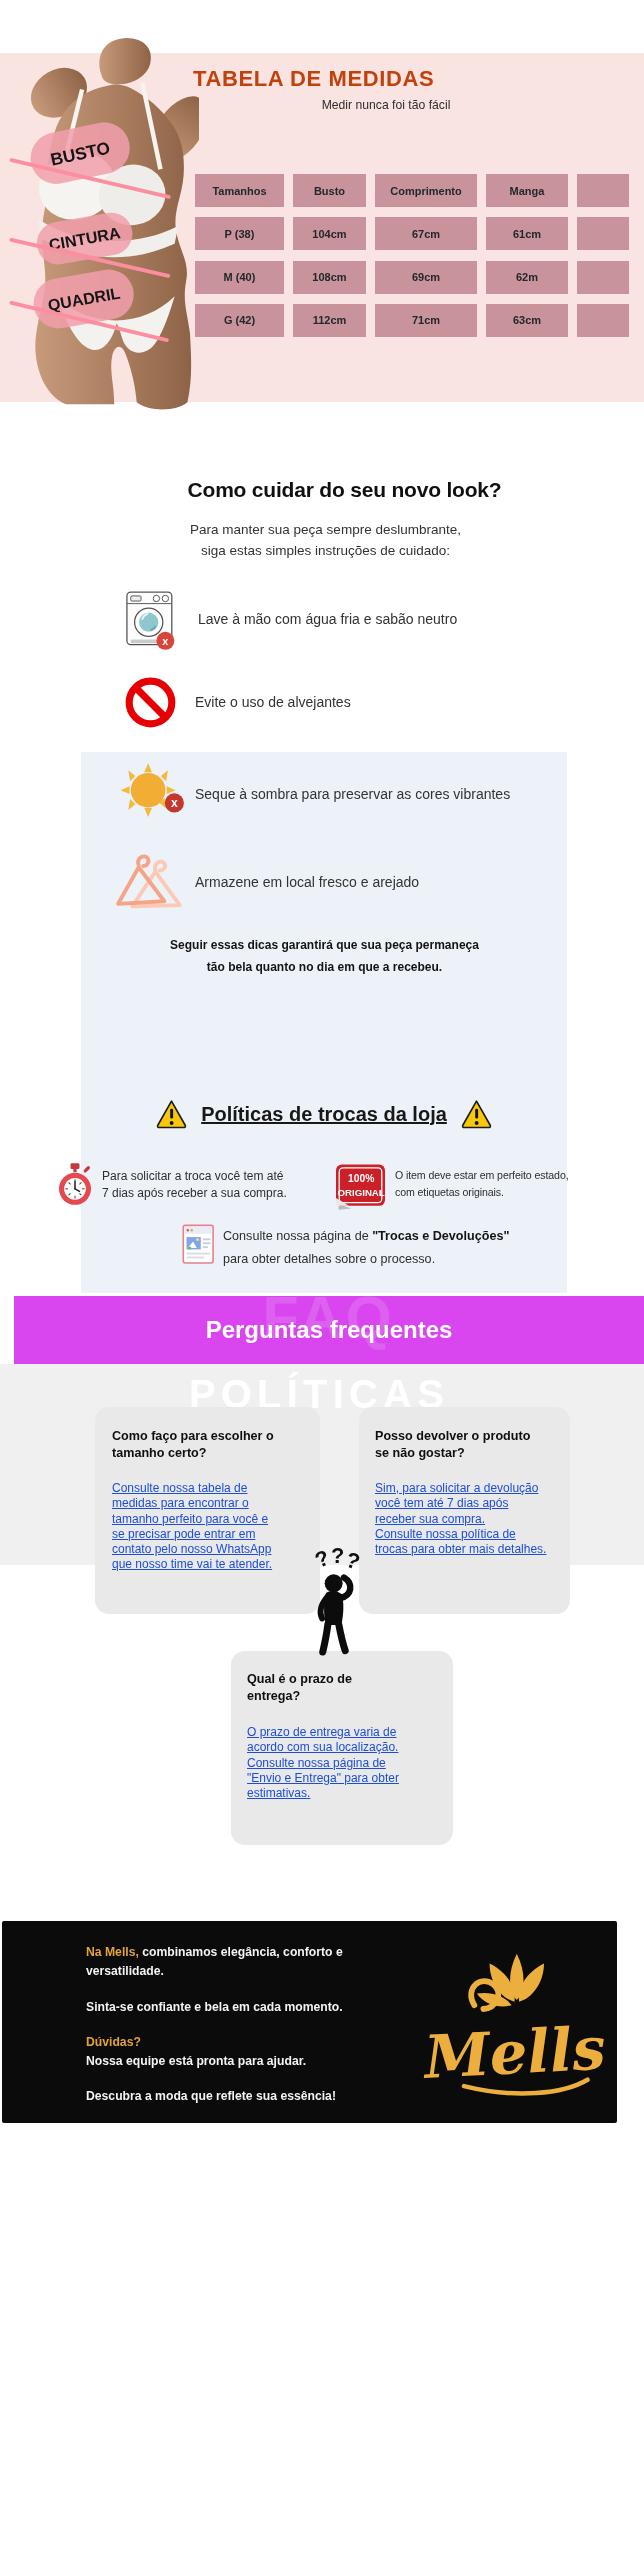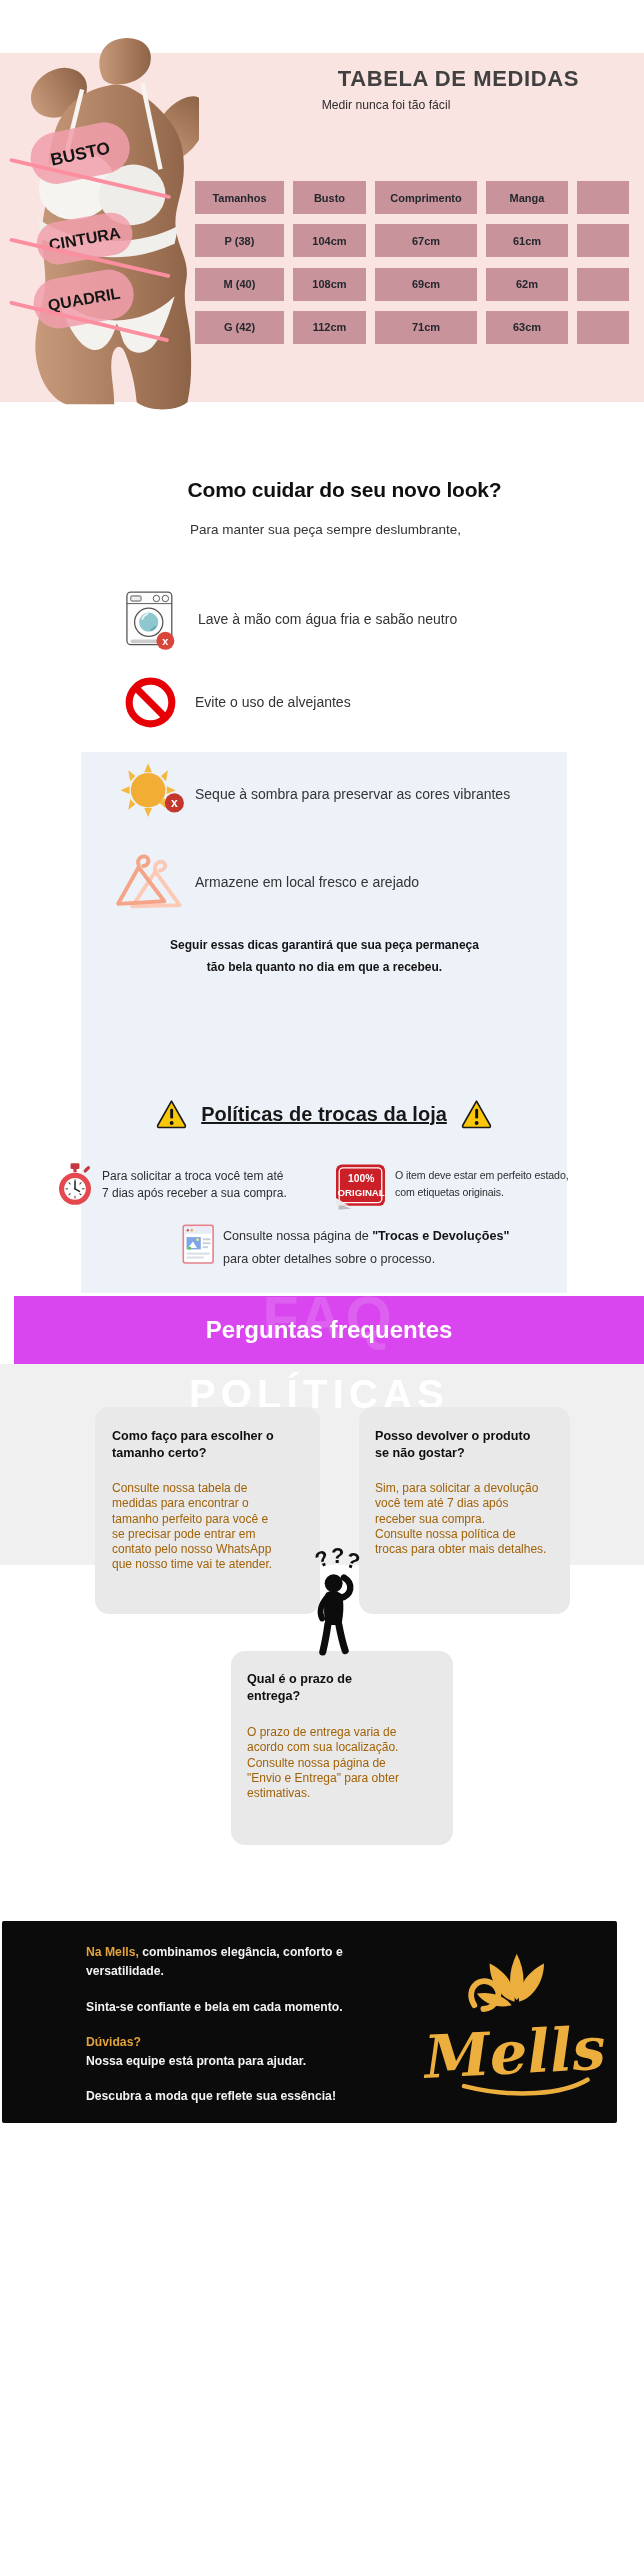--- a/index.html
+++ b/index.html
@@ -2,24 +2,24 @@
 <html style="font-size:10.3px"><head>
 <meta charset="utf-8">
 <style>
   html,body{margin:0;padding:0;background:#fff;}
   .page{position:relative;width:644px;height:2576px;background:#ffffff;
         font-family:"Liberation Sans",sans-serif;color:#1c1c1c;overflow:hidden;}
   .abs{position:absolute;}
   .ln{display:block;white-space:nowrap;}
   
   .sec-pink{left:0;top:53px;width:644px;height:349px;background:#fae4e2;}
-  .sc-title{left:193px;top:66px;width:386px;text-align:right;font-size:22px;
-            font-weight:bold;letter-spacing:0.6px;color:#404040;}
+  .sc-title{left:193px;top:66px;width:386px;text-align:left;font-size:22px;
+            font-weight:bold;letter-spacing:0.6px;color:#c2410c;}
   .sc-sub{left:193px;top:98px;width:386px;text-align:center;font-size:12.2px;color:#2e2e2e;}
-  .size-table{left:195px;top:181px;display:grid;
+  .size-table{left:195px;top:174px;display:grid;
               grid-template-columns:89px 73px 102px 82px 52px;
               column-gap:9px;row-gap:10.3px;}
   .size-cell{height:33px;background:#c9939b;display:flex;align-items:center;
              justify-content:center;font-size:11px;font-weight:bold;color:#23272e;}
   
   .care-h{left:119px;top:478px;width:451px;text-align:center;font-size:21px;
           font-weight:bold;color:#101010;letter-spacing:-0.2px;}
   .care-intro{left:100px;top:519px;width:451px;text-align:center;font-size:13.5px;
               line-height:21px;color:#333;}
   .care-txt{font-size:14px;color:#333;white-space:nowrap;}
@@ -38,21 +38,21 @@
   .banner{left:14px;top:1296px;width:630px;height:68px;background:#d946ef;overflow:hidden;}
   .banner .wm{position:absolute;left:0;top:-11.6px;width:100%;text-align:center;
               font-size:59px;font-weight:bold;letter-spacing:3.9px;color:rgba(255,255,255,.14);}
   .banner .tt{position:absolute;left:0;top:0;width:100%;height:100%;display:flex;
               align-items:center;justify-content:center;font-size:24px;font-weight:bold;color:#fff;}
   .gray-bg{left:0;top:1364px;width:644px;height:201px;background:#f0f0f1;z-index:0;}
   .wm2{left:0;top:1372px;width:638px;text-align:center;font-size:40px;font-weight:bold;
        letter-spacing:5.2px;color:#ffffff;z-index:1;}
   .card{background:#e9e9ea;border-radius:14px;z-index:2;}
   .card-title{font-size:12.6px;font-weight:bold;line-height:16.7px;color:#0f0f0f;z-index:3;}
-  .card-body{font-size:12px;line-height:15.3px;color:#a16207;z-index:3;}
+  .card-body{font-size:12px;line-height:15.3px;color:#1d4ed8;z-index:3;text-decoration:underline;}
   
   .footer{left:1.9px;top:1921px;width:615px;height:202px;background:#0b0b0b;border-radius:1.9px;}
   .f-line{left:86px;font-size:12.2px;font-weight:bold;color:#f3f3f3;white-space:nowrap;}
   .gold{color:#e3a33c;}
 </style>
 </head>
 <body>
 
 <div class="page">
 
@@ -128,20 +128,21 @@
     <div class="size-cell">G (42)</div>
     <div class="size-cell">112cm</div>
     <div class="size-cell">71cm</div>
     <div class="size-cell">63cm</div>
     <div class="size-cell"></div>
   </div>
 
   <h2 class="abs care-h" style="margin:0">Como cuidar do seu novo look?</h2>
   <div class="abs care-intro">
     <span class="ln">Para manter sua peça sempre deslumbrante,</span>
+    <span class="ln">siga estas simples instruções de cuidado:</span>
   </div>
 
   <svg class="abs" style="left:125px;top:588px" width="50" height="62" viewBox="0 0 78 96">
     <rect x="3" y="6" width="70" height="82" rx="6" fill="#fdfdfd" stroke="#555" stroke-width="2"></rect>
     <line x1="3" y1="24" x2="73" y2="24" stroke="#555" stroke-width="1.5"></line>
     <rect x="9" y="12" width="16" height="8" rx="2" fill="#eee" stroke="#555" stroke-width="1.5"></rect>
     <circle cx="49" cy="16" r="5" fill="none" stroke="#555" stroke-width="1.5"></circle>
     <circle cx="63" cy="16" r="5" fill="none" stroke="#555" stroke-width="1.5"></circle>
     <circle cx="37" cy="53" r="22" fill="#fff" stroke="#555" stroke-width="2"></circle>
     <circle cx="37" cy="53" r="15" fill="#8ec7cd"></circle>

